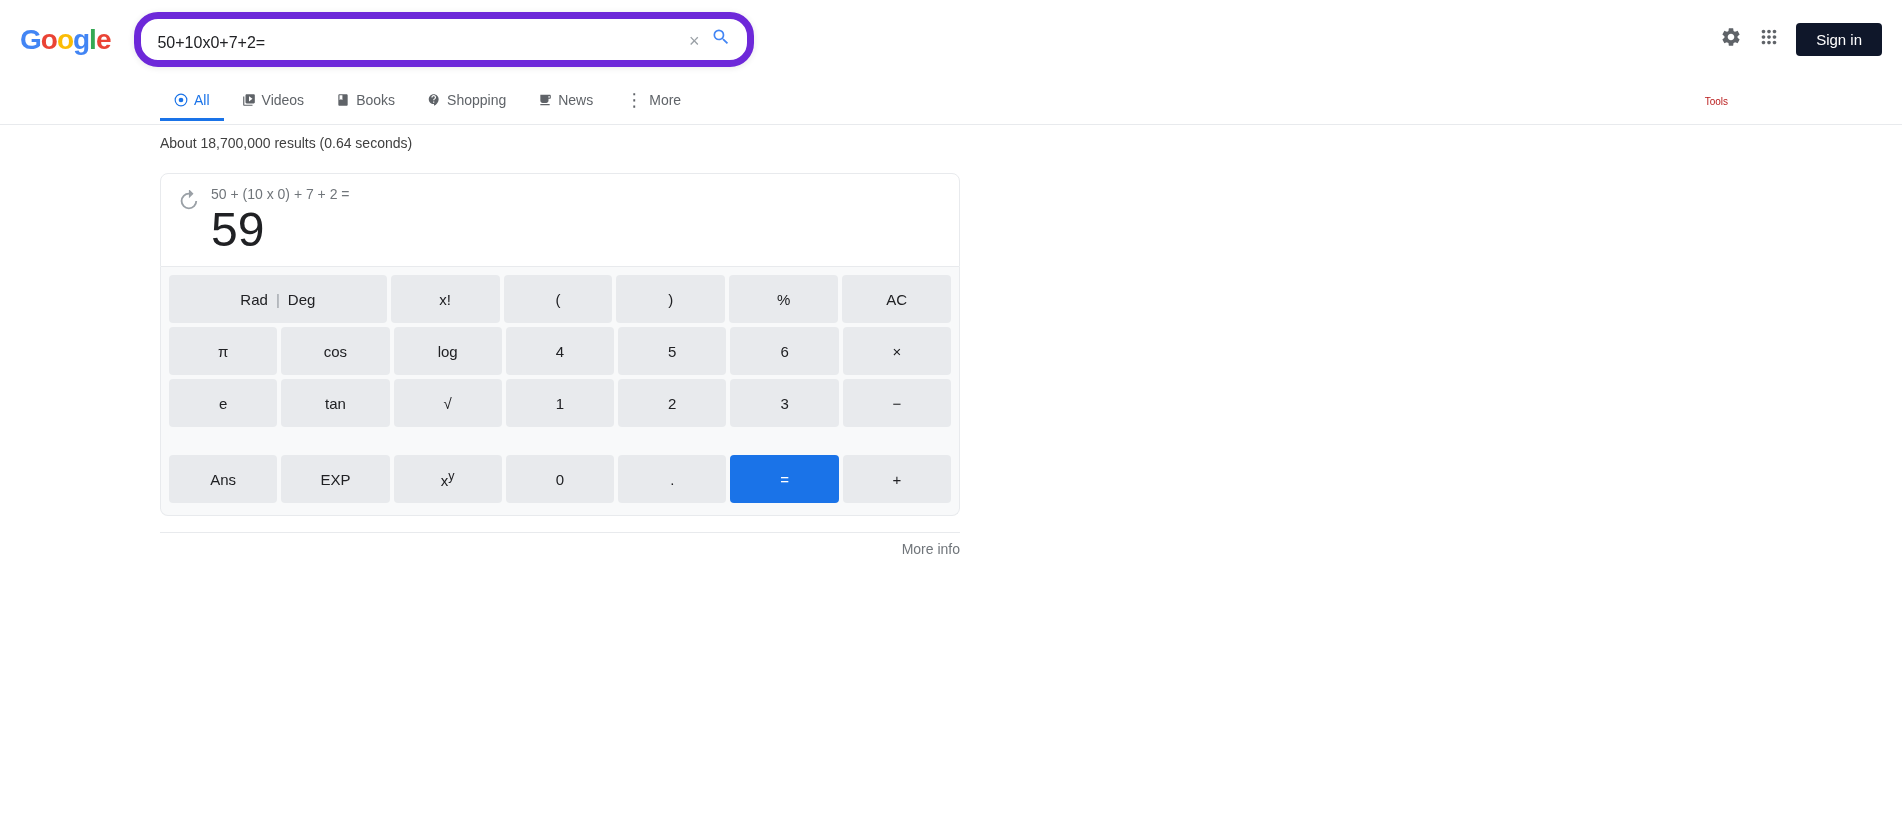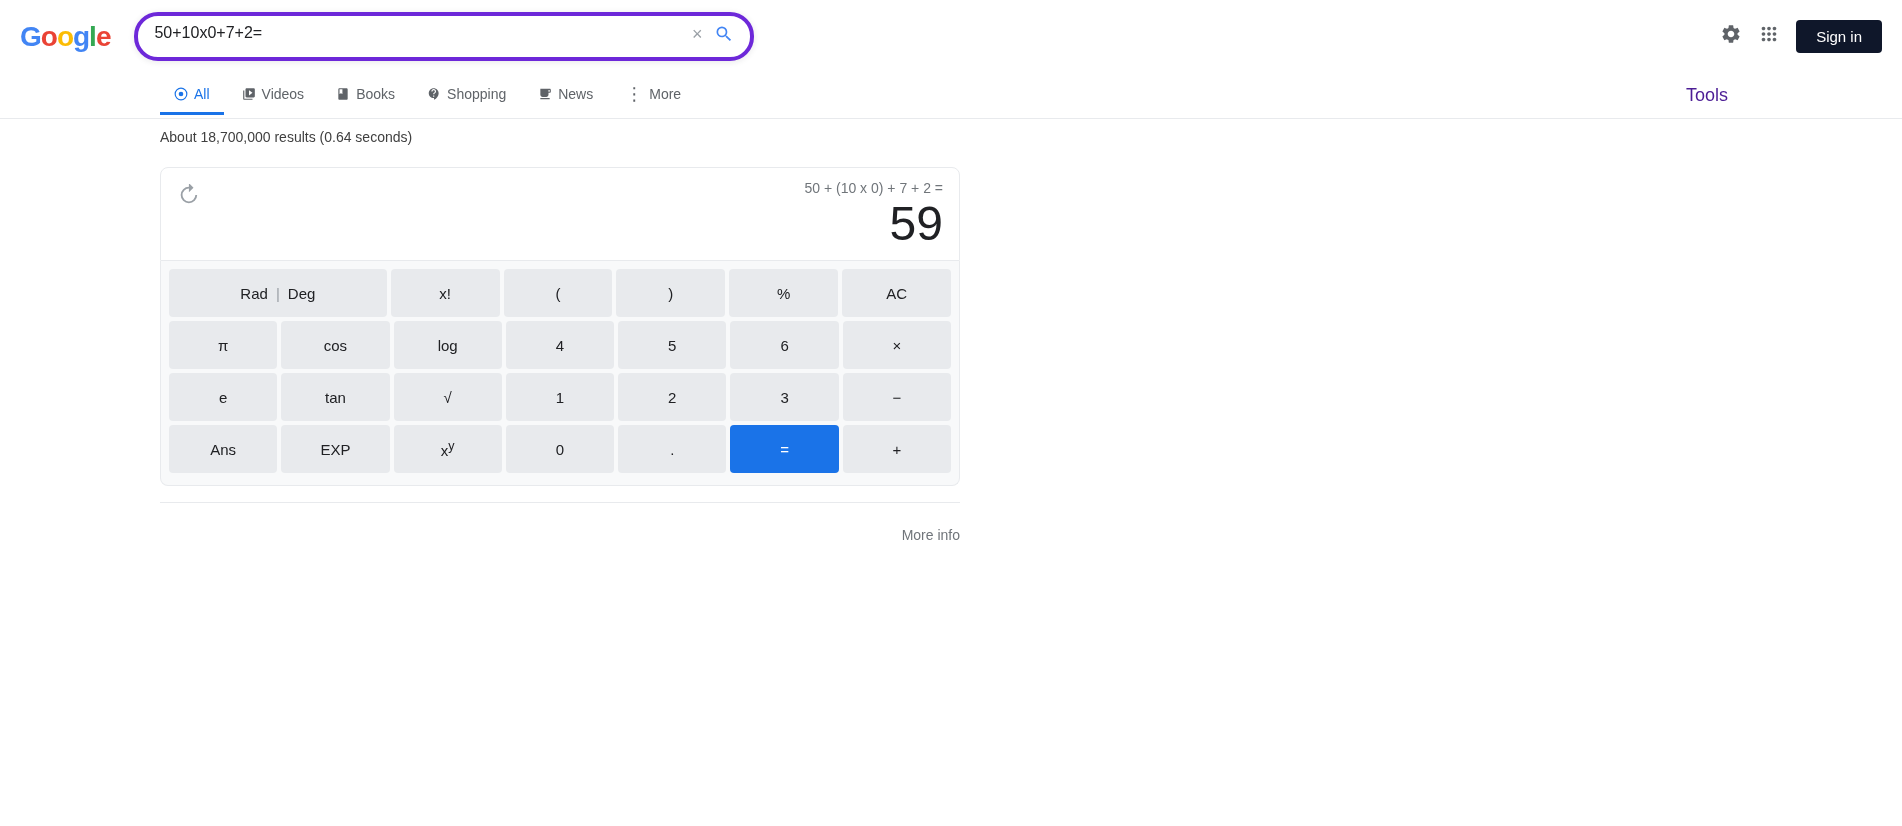--- a/index.html
+++ b/index.html
@@ -26,22 +26,22 @@
     .logo-o1 { color: #EA4335; }
     .logo-o2 { color: #FBBC05; }
     .logo-g { color: #4285F4; }
     .logo-l { color: #34A853; }
     .logo-e { color: #EA4335; }
 
     .search-bar-wrapper {
       flex: 1;
       max-width: 620px;
       display: flex;
-      align-items: flex-start;
-      border: 4px solid #6d28d9;
+      align-items: flex-end;
+      border: 7px solid #6d28d9;
       border-radius: 24px;
       padding: 8px 16px;
       background: #fff;
       box-shadow: 0 1px 6px rgba(32,33,36,.1);
     }
     .search-input {
       flex: 1;
       border: none;
       outline: none;
       font-size: 16px;
@@ -103,22 +103,22 @@
       border-bottom: 3px solid transparent;
       text-decoration: none;
     }
     .nav-item.active {
       color: #1a73e8;
       border-bottom: 3px solid #1a73e8;
     }
     .nav-tools {
       margin-left: auto;
       padding: 10px 14px;
-      font-size: 18px;
-      color: #4c1d95;
+      font-size: 10px;
+      color: #b91c1c;
       cursor: pointer;
     }
 
     
     .results-info {
       padding: 6px 160px;
       font-size: 14px;
       color: #404040;
       margin-top: 4px;
     }
@@ -138,21 +138,21 @@
       background: #fff;
     }
     .history-icon {
       color: #9aa0a6;
       font-size: 20px;
       margin-top: 4px;
       cursor: pointer;
     }
     .calc-expression-area {
       flex: 1;
-      text-align: right;
+      text-align: left;
     }
     .calc-expression {
       font-size: 14px;
       color: #70757a;
       margin-bottom: 4px;
     }
     .calc-result {
       font-size: 48px;
       font-weight: 400;
       color: #202124;
@@ -171,21 +171,21 @@
       gap: 4px;
     }
     .calc-row {
       display: grid;
       gap: 4px;
     }
     .calc-row-1 { grid-template-columns: 2fr 1fr 1fr 1fr 1fr 1fr; }
     .calc-row-2 { grid-template-columns: 1fr 1fr 1fr 1fr 1fr 1fr 1fr; }
     .calc-row-3 { grid-template-columns: 1fr 1fr 1fr 1fr 1fr 1fr 1fr; }
     .calc-row-4 { grid-template-columns: 1fr 1fr 1fr 1fr 1fr 1fr 1fr; }
-    .calc-row-5 { grid-template-columns: 1fr 1fr 1fr 1fr 1fr 1fr 1fr; }
+    .calc-row-5 { grid-template-columns: 1fr 1fr 1fr 1fr 1fr 1fr 1fr; margin-top: 24px; }
 
     .calc-btn {
       background: #e8eaed;
       border: none;
       border-radius: 4px;
       padding: 14px 8px;
       font-size: 15px;
       color: #202124;
       cursor: pointer;
       text-align: center;
@@ -204,21 +204,21 @@
       font-size: 15px;
     }
     .rad-deg-divider {
       color: #9aa0a6;
     }
 
     
     .more-info {
       margin: 12px 160px 0;
       max-width: 800px;
-      padding-top: 24px;
+      padding-top: 8px;
       border-top: 1px solid #e8eaed;
       text-align: right;
       font-size: 14px;
       color: #70757a;
       cursor: pointer;
     }
   </style>
 </head>
 <body>
 

